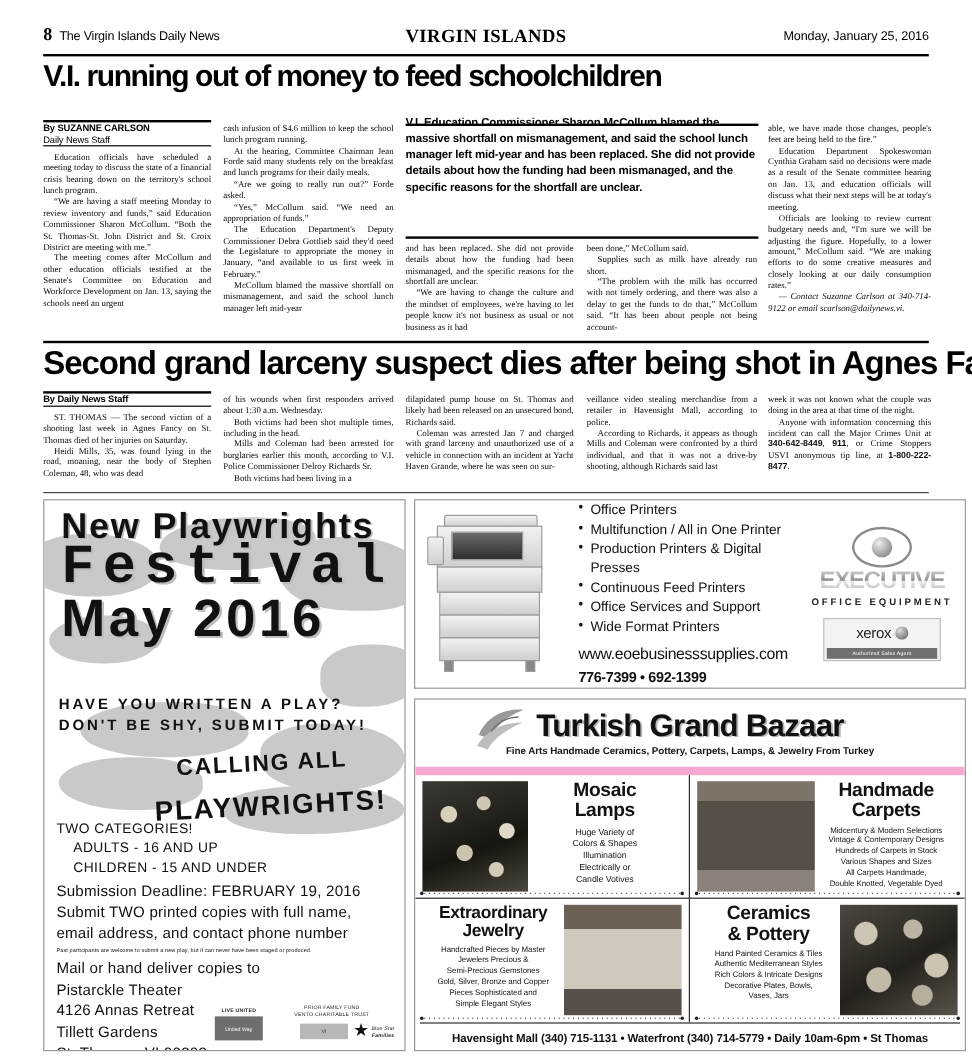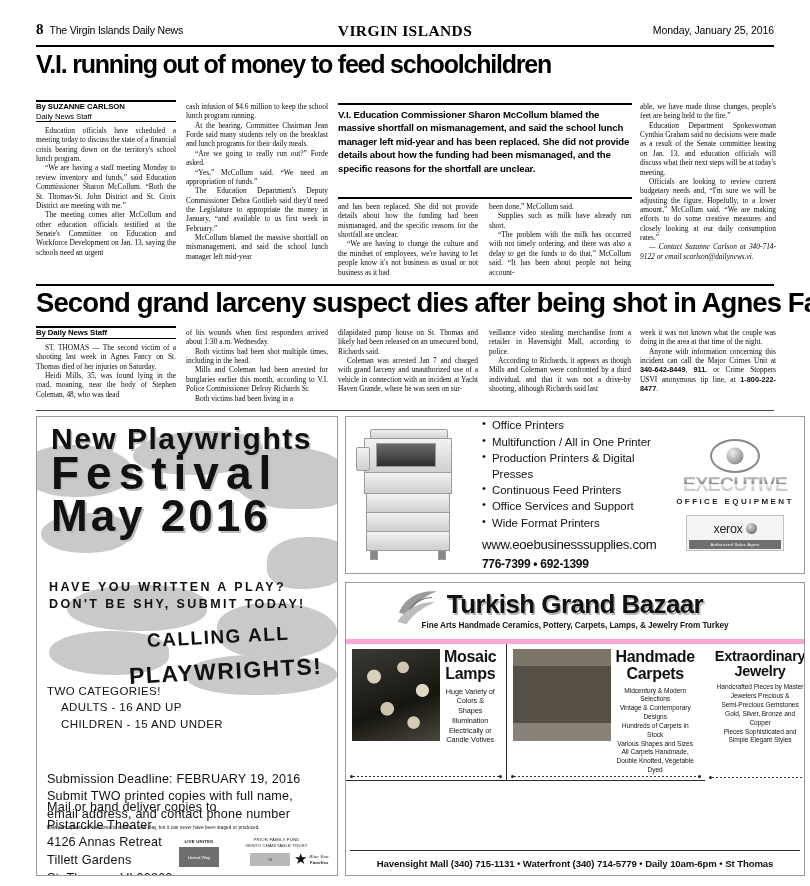--- a/index.html
+++ b/index.html
@@ -99,21 +99,21 @@
     position:absolute;inset:0;overflow:hidden;
   }
   .pw-blob{position:absolute;background:#c9c9c9;border-radius:45% 55% 50% 48%;}
   .pw-title-wrap{position:absolute;left:14px;top:8px;right:8px;}
   .pw-l1{
     font-family:"Liberation Sans",sans-serif;font-weight:bold;
     font-size:30px;letter-spacing:1.5px;line-height:0.95;color:#111;
     text-shadow:1.5px 1.5px 0 #bdbdbd;
   }
   .pw-l2{
-    font-family:Liberation Sans, sans-serif;font-weight:bold;
+    font-family:Liberation Mono, monospace;font-weight:bold;
     font-size:46px;letter-spacing:7px;line-height:0.95;color:#111;
     text-shadow:2px 2px 0 #bdbdbd;margin-top:-2px;
   }
   .pw-l3{
     font-family:"Liberation Sans",sans-serif;font-weight:bold;
     font-size:44px;letter-spacing:3px;line-height:0.98;color:#111;
     text-shadow:2px 2px 0 #bdbdbd;margin-top:-1px;
   }
   .pw-q1,.pw-q2{
     font-family:"Liberation Sans",sans-serif;font-weight:bold;
@@ -189,22 +189,22 @@
     font-family:"Liberation Sans",sans-serif;font-weight:bold;
     font-size:26px;letter-spacing:-0.6px;color:#111;
     text-shadow:1.5px 1.5px 0 #b4b4b4;
   }
   .tb-tag{
     position:absolute;left:0;right:0;top:38px;text-align:center;
     font-family:"Liberation Sans",sans-serif;font-weight:bold;font-size:8.2px;
     letter-spacing:-0.05px;color:#151515;
   }
   .tb-tulip{position:absolute;left:48px;top:4px;width:46px;height:42px;}
-  .tb-grid{display:grid;grid-template-columns:1fr 1fr 1fr 1fr;grid-template-rows:1fr 1fr;
-    height:206px;border-top:5px solid #f9a8d4;}
+  .tb-grid{display:grid;grid-template-columns:1fr 1fr;grid-template-rows:1fr 1fr;
+    height:206px;border-top:7px solid #f9a8d4;}
   .tb-cell{position:relative;display:flex;padding:5px 6px;box-sizing:border-box;}
   .tb-cell.rborder{border-right:1px solid #2b2b2b;}
   .tb-cell.bborder{border-bottom:1px solid #2b2b2b;}
   .tb-ph{background:linear-gradient(160deg,#5a5a5a,#2e2e2e 40%,#767676 75%,#3b3b3b);
     flex:0 0 auto;position:relative;overflow:hidden;}
   .tb-ph.lamps{background:radial-gradient(circle at 25% 30%,#d9d0bc 0 7%,transparent 8%),
       radial-gradient(circle at 58% 20%,#cfc6b2 0 6%,transparent 7%),
       radial-gradient(circle at 80% 45%,#e0d8c6 0 7%,transparent 8%),
       radial-gradient(circle at 40% 65%,#cdc4b0 0 8%,transparent 9%),
       radial-gradient(circle at 70% 80%,#d4cbb7 0 6%,transparent 7%),
@@ -264,21 +264,21 @@
   <div class="col" id="a1c2" style="left:186px;top:102px;width:142px;">
     <p class="noind">cash infusion of $4.6 million to keep the school lunch program running.</p>
     <p>At the hearing, Committee Chairman Jean Forde said many students rely on the breakfast and lunch programs for their daily meals.</p>
     <p>“Are we going to really run out?” Forde asked.</p>
     <p>“Yes,” McCollum said. “We need an appropriation of funds.”</p>
     <p>The Education Department's Deputy Commissioner Debra Gottlieb said they'd need the Legislature to appropriate the money in January, “and available to us first week in February.”</p>
     <p>McCollum blamed the massive shortfall on mismanagement, and said the school lunch manager left mid-year</p>
   </div>
 
   <div class="pq-rule" style="left:338px;top:103px;width:294px;"></div>
-  <div class="pullquote" style="left:338px;top:108px;width:294px;">V.I. Education Commissioner Sharon  McCollum blamed the massive shortfall on mismanagement, and said the school lunch manager left mid-year and has been replaced. She did not provide details about how the funding had been mismanaged, and the specific reasons for the shortfall are unclear.</div>
+  <div class="pullquote" style="left:338px;top:96px;width:294px;">V.I. Education Commissioner Sharon  McCollum blamed the massive shortfall on mismanagement, and said the school lunch manager left mid-year and has been replaced. She did not provide details about how the funding had been mismanaged, and the specific reasons for the shortfall are unclear.</div>
   <div class="pq-rule" style="left:338px;top:197px;width:294px;"></div>
 
   <div class="col" id="a1c3" style="left:338px;top:202px;width:140px;">
     <p class="noind">and has been replaced. She did not provide details about how the funding had been mismanaged, and the specific reasons for the shortfall are unclear.</p>
     <p>“We are having to change the culture and the mindset of employees, we're having to let people know it's not business as usual or not business as it had</p>
   </div>
 
   <div class="col" id="a1c4" style="left:489px;top:202px;width:142px;">
     <p class="noind">been done,” McCollum said.</p>
     <p>Supplies such as milk have already run short.</p>
@@ -357,21 +357,21 @@
 
     <div class="pw-calling" style="left:110px;top:213px;">CALLING ALL</div>
     <div class="pw-calling" style="left:92px;top:246px;font-size:23px;">PLAYWRIGHTS!</div>
 
     <div class="pw-body pw-cat" style="top:266px;">
       <div>TWO CATEGORIES!</div>
       <div class="ind">ADULTS - 16 AND UP</div>
       <div class="ind">CHILDREN - 15 AND UNDER</div>
     </div>
 
-    <div class="pw-body pw-sub" style="top:318px;margin-top:36px;">
+    <div class="pw-body pw-sub" style="top:318px;">
       <div>Submission Deadline: FEBRUARY 19, 2016</div>
       <div>Submit TWO printed copies with full name,</div>
       <div>email address, and contact phone number</div>
       <div class="pw-fine">Past participants are welcome to submit a new play, but it can never have been staged or produced.</div>
     </div>
 
     <div class="pw-body pw-addr" style="top:382px;">
       <div>Mail or hand deliver copies to</div>
       <div>Pistarckle Theater</div>
       <div>4126 Annas Retreat</div>

